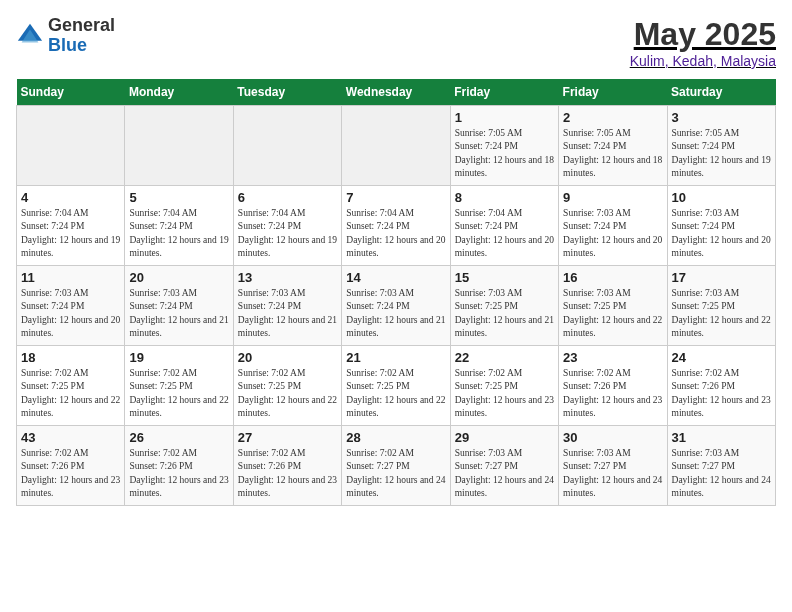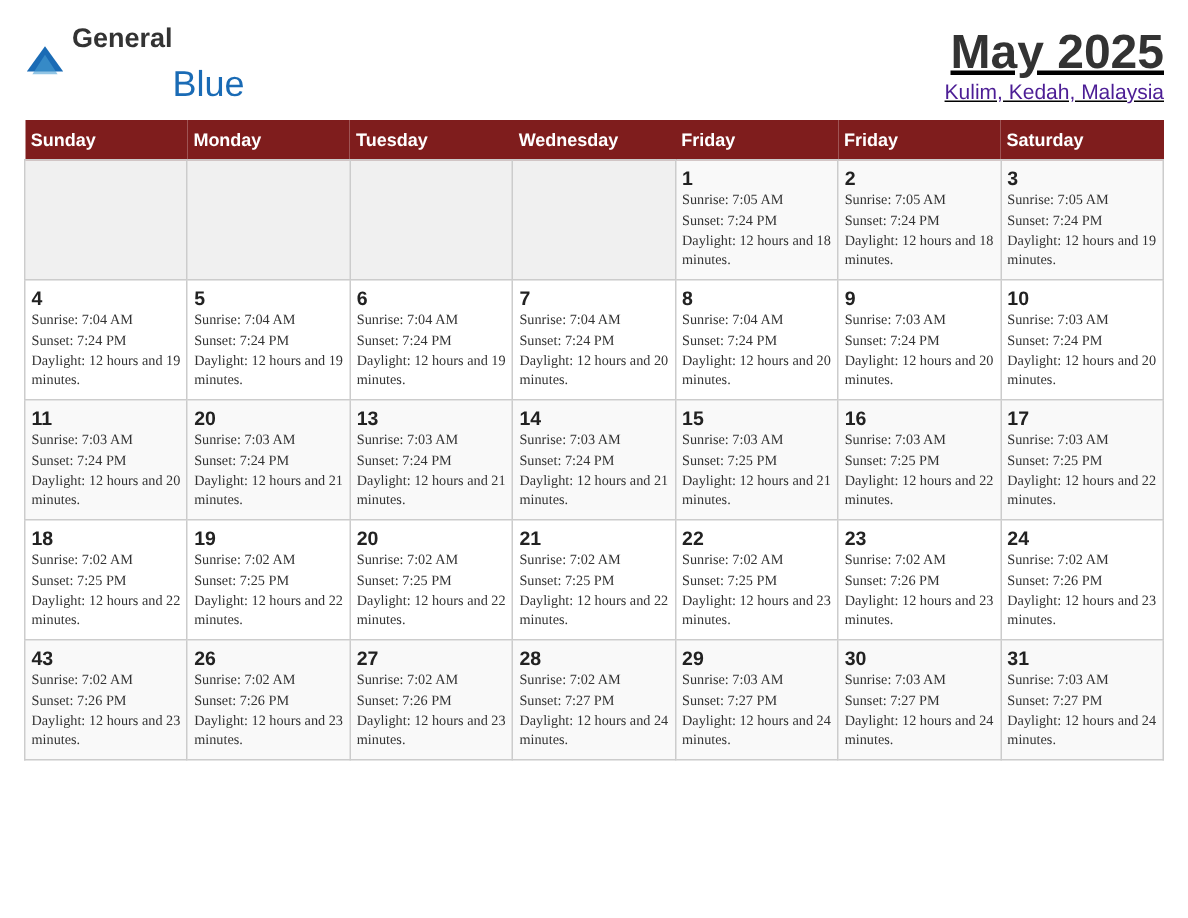--- a/index.html
+++ b/index.html
@@ -16,34 +16,33 @@
       align-items: flex-start;
       margin-bottom: 10px;
     }
     .logo {
       display: flex;
       align-items: center;
       gap: 4px;
     }
     .logo-text {
       display: flex;
-      flex-direction: row;
+      flex-direction: column;
       line-height: 1.1;
       justify-content: flex-end;
     }
     .logo-general {
       font-size: 18px;
       font-weight: bold;
       color: #333;
     }
     .logo-blue {
-      font-size: 24px;
-      font-weight: normal;
+      font-size: 18px;
+      font-weight: bold;
       color: #1a6bb5;
-      margin-top: 28px;
     }
     .logo-icon {
       width: 28px;
       height: 28px;
     }
     .title-block {
       text-align: right;
       text-decoration: underline;
     }
     .main-title {
@@ -54,21 +53,21 @@
     .subtitle {
       font-size: 14px;
       color: #4c1d95;
     }
     table {
       width: 100%;
       border-collapse: collapse;
       font-size: 11px;
     }
     thead tr th {
-      background-color: #7f1d1d;
+      background-color: #15803d;
       color: #fff;
       padding: 6px 4px;
       text-align: left;
       font-size: 12px;
       font-weight: bold;
     }
     tbody tr td {
       border: 1px solid #ccc;
       padding: 4px 4px;
       vertical-align: top;

